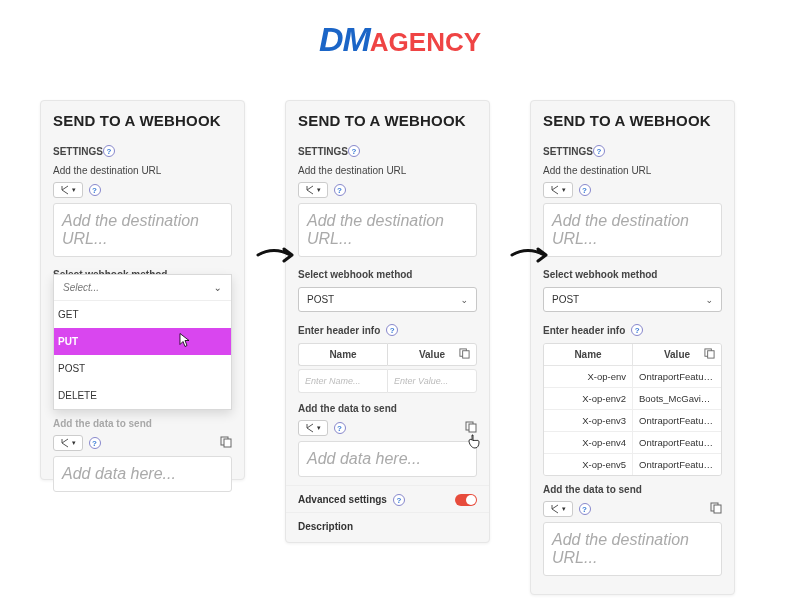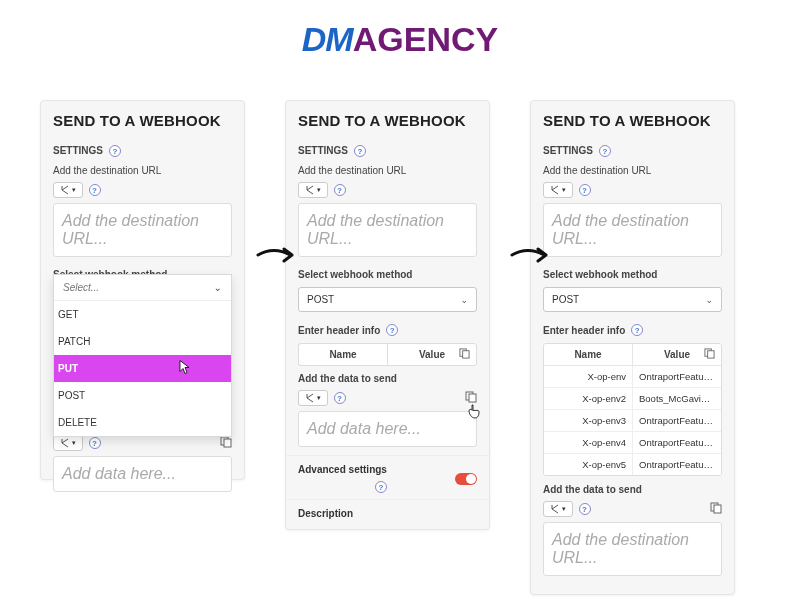--- a/index.html
+++ b/index.html
@@ -22,23 +22,23 @@
     color: #1b65c7;
     font-style: italic;
   }
   .logo .dm { color: #1b65c7; font-weight: 900; margin-top: 25px; }
   .logo .dm::after {
     content: "";
     display: inline-block;
     width: 0;
   }
   .logo .agency {
-    color: #701a75;
+    color: #ef4444;
     font-weight: 700;
-    font-size: 34px;
+    font-size: 26px;
     letter-spacing: 0;
     font-style: normal;
   }
 
   .panels {
     position: absolute;
     top: 100px;
     left: 40px;
     display: flex;
     align-items: flex-start;
@@ -63,22 +63,21 @@
     letter-spacing: 0.2px;
     color: #222;
   }
 
   .section-label {
     font-weight: 700;
     font-size: 10px;
     padding: 6px 12px 4px;
     color: #444;
     display: flex;
-    align-items: flex-start;
-    gap: 6px;
+    align-items: center;
   }
   .help {
     width: 12px; height: 12px;
     border: 1px solid #88c;
     color: #3a7bd5;
     border-radius: 50%;
     display: inline-flex;
     align-items: center;
     justify-content: center;
     font-size: 8px;
@@ -339,21 +338,20 @@
     <div class="textbox">Add the destination URL...</div>
 
     <div class="field-caption" style="font-weight:600">Select webhook method</div>
 
     <div class="dropdown">
       <div class="dropdown-head">
         <span>Select...</span>
         <span class="caret" style="font-style:normal;color:#555;">⌄</span>
       </div>
       <div class="dropdown-item">GET</div>
-      <div class="dropdown-item">PATCH</div>
       <div class="dropdown-item selected">
         <span>PUT</span>
         <span class="cursor">
           <svg width="14" height="16" viewBox="0 0 14 16">
               <path d="M3 1 L3 12 L6 9 L8 14 L10 13 L8 8 L12 8 Z" fill="#fff" stroke="#000" stroke-width="0.8"></path>
             </svg>
         </span>
       </div>
       <div class="dropdown-item">POST</div>
       <div class="dropdown-item">DELETE</div>
@@ -412,20 +410,24 @@
       <div class="pair-cell" style="position:relative;">
         <span>Value</span>
         <span style="position:absolute;right:6px;top:4px;" class="copy-icon">
           <svg width="11" height="11" viewBox="0 0 12 12">
               <rect x="1" y="1" width="7" height="8" fill="none" stroke="#666" stroke-width="1"></rect>
               <rect x="4" y="3" width="7" height="8" fill="#fff" stroke="#666" stroke-width="1"></rect>
             </svg>
         </span>
       </div>
     </div>
+    <div class="pair-input-row">
+      <div class="pair-input">Enter Name...</div>
+      <div class="pair-input">Enter Value...</div>
+    </div>
 
     <div class="field-caption" style="font-weight:600">Add the data to send</div>
     <div class="input-row" style="position:relative;">
       <span class="merge-btn">
         <svg width="10" height="10" viewBox="0 0 10 10">
             <path d="M2 1 L2 5 L8 9 M2 5 L8 1" stroke="#555" stroke-width="1" fill="none"></path>
           </svg>
         <span class="caret">▾</span>
       </span>
       <span class="help">?</span>
@@ -437,21 +439,21 @@
       </span>
       <span class="hand-cursor" style="right:8px;top:16px;position:absolute;">
         <svg width="14" height="16" viewBox="0 0 14 16">
             <path d="M5 1 C5 1 5 6 5 6 C4 5 2 5 2 7 C2 9 4 14 8 14 C11 14 12 11 12 8 C12 6 10 6 10 7 C10 6 8 6 8 7 C8 6 6 6 6 7 L6 1 Z" fill="#fff" stroke="#000" stroke-width="0.8"></path>
           </svg>
       </span>
     </div>
     <div class="textbox">Add data here...</div>
 
     <div class="adv-row">
-      <span style="display:flex;align-items:flex-end;gap:6px;flex-direction:column;">
+      <span style="display:flex;align-items:flex-start;gap:6px;">
         <span>Advanced settings</span>
         <span class="help">?</span>
       </span>
       <span class="toggle"></span>
     </div>
     <div class="desc-row">Description</div>
   </div>
 
   <div class="panel truncated">
     <div class="panel-title">SEND TO A WEBHOOK</div>

